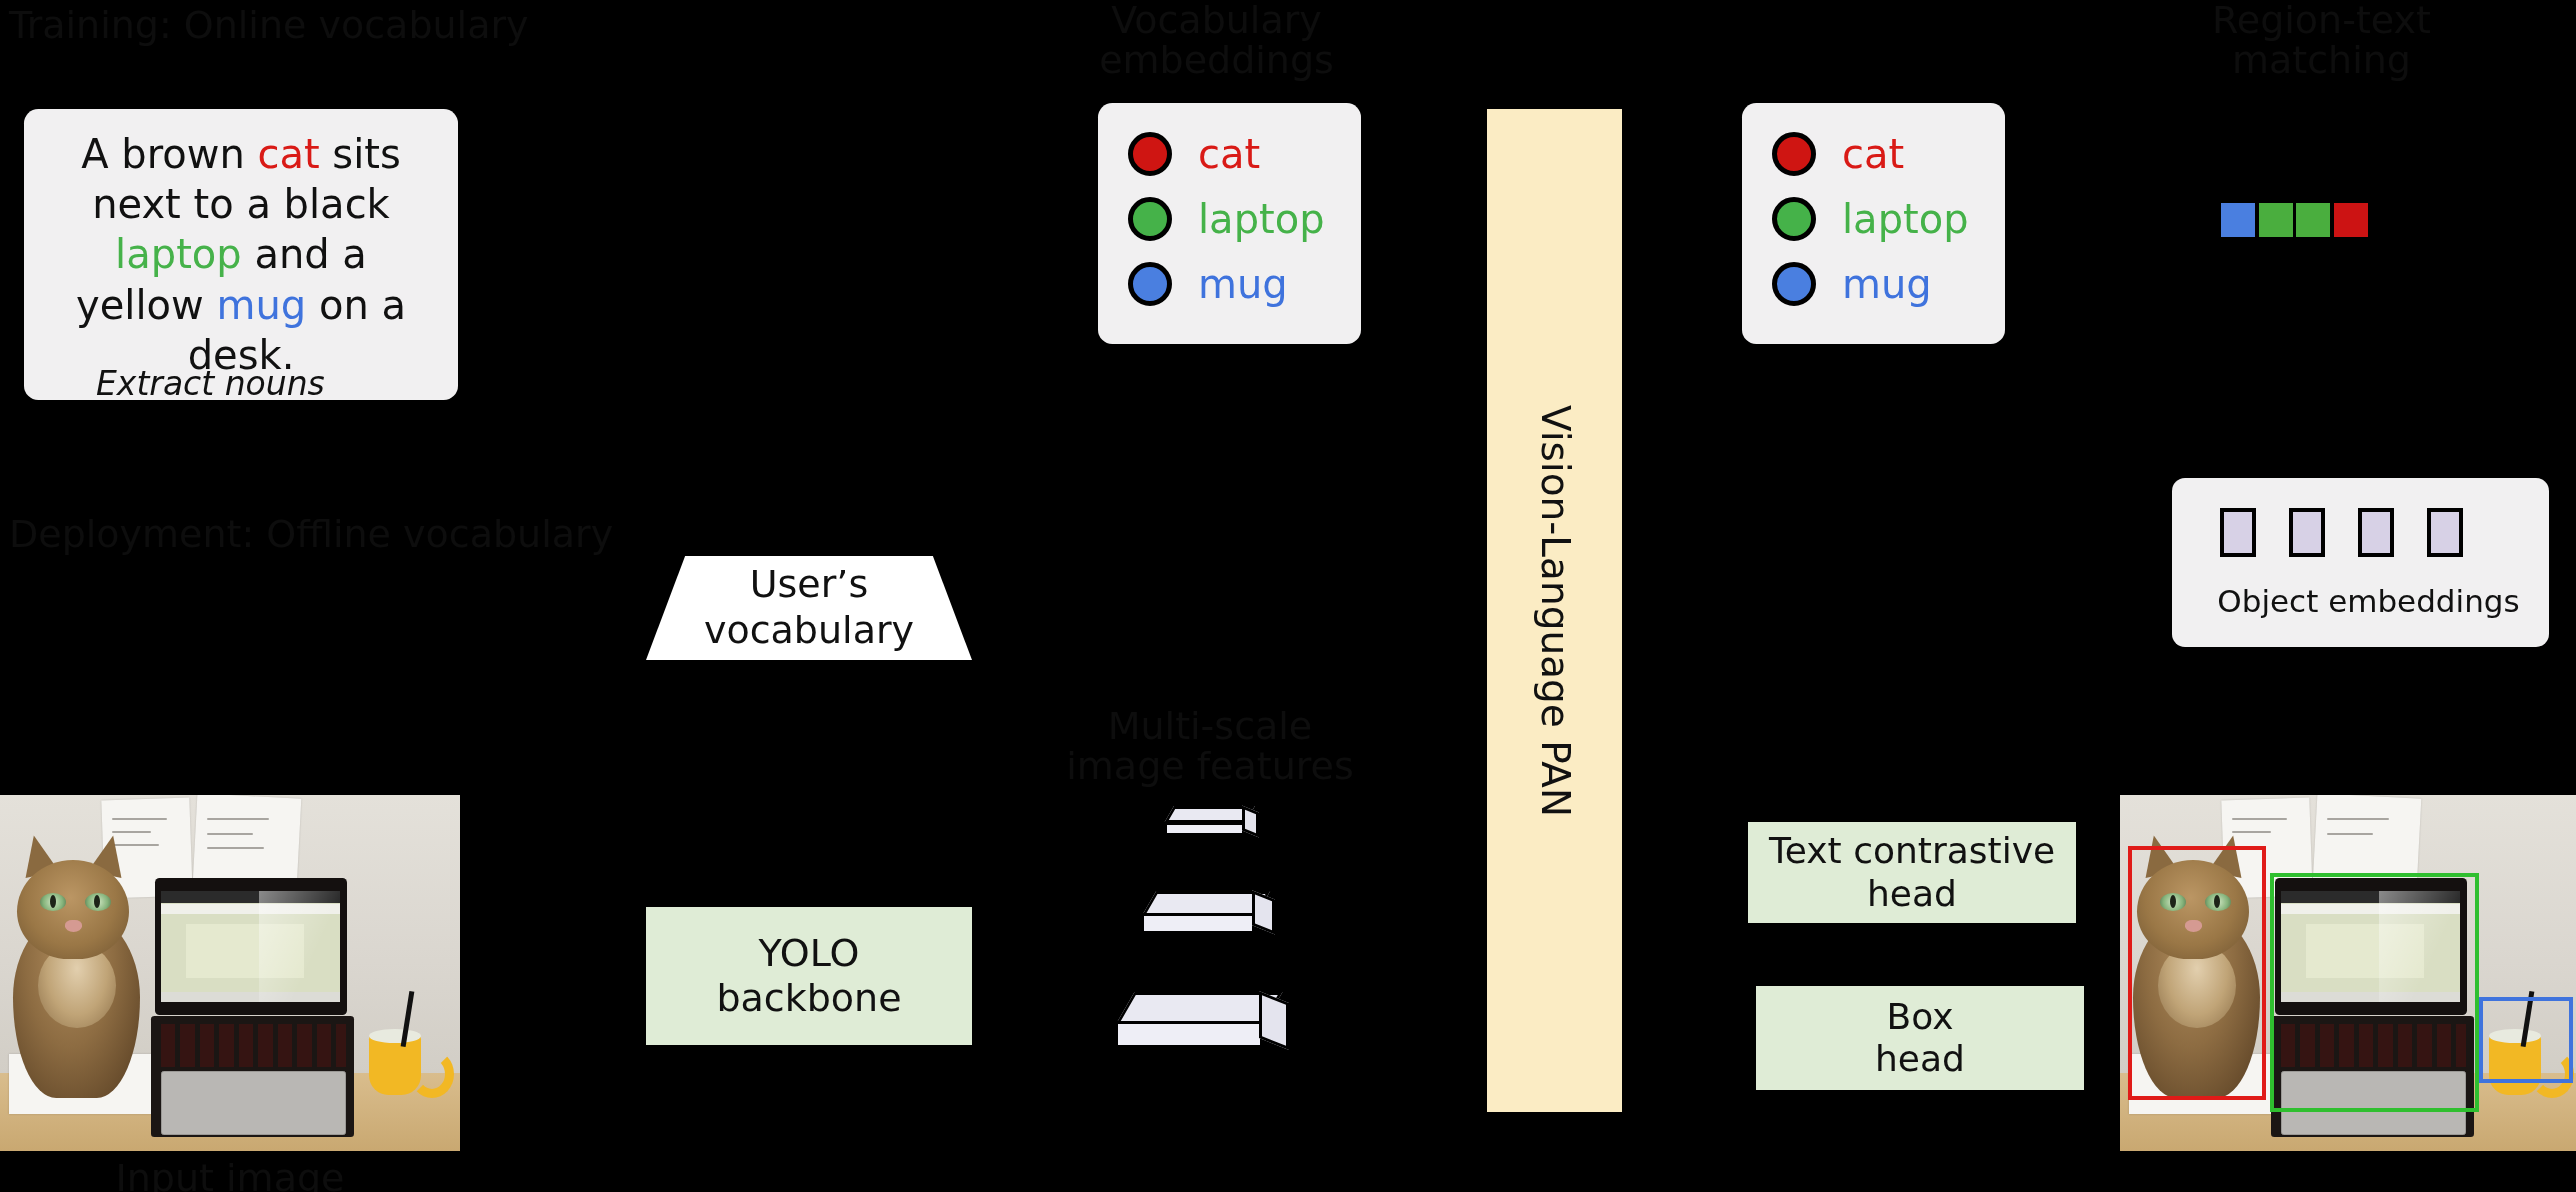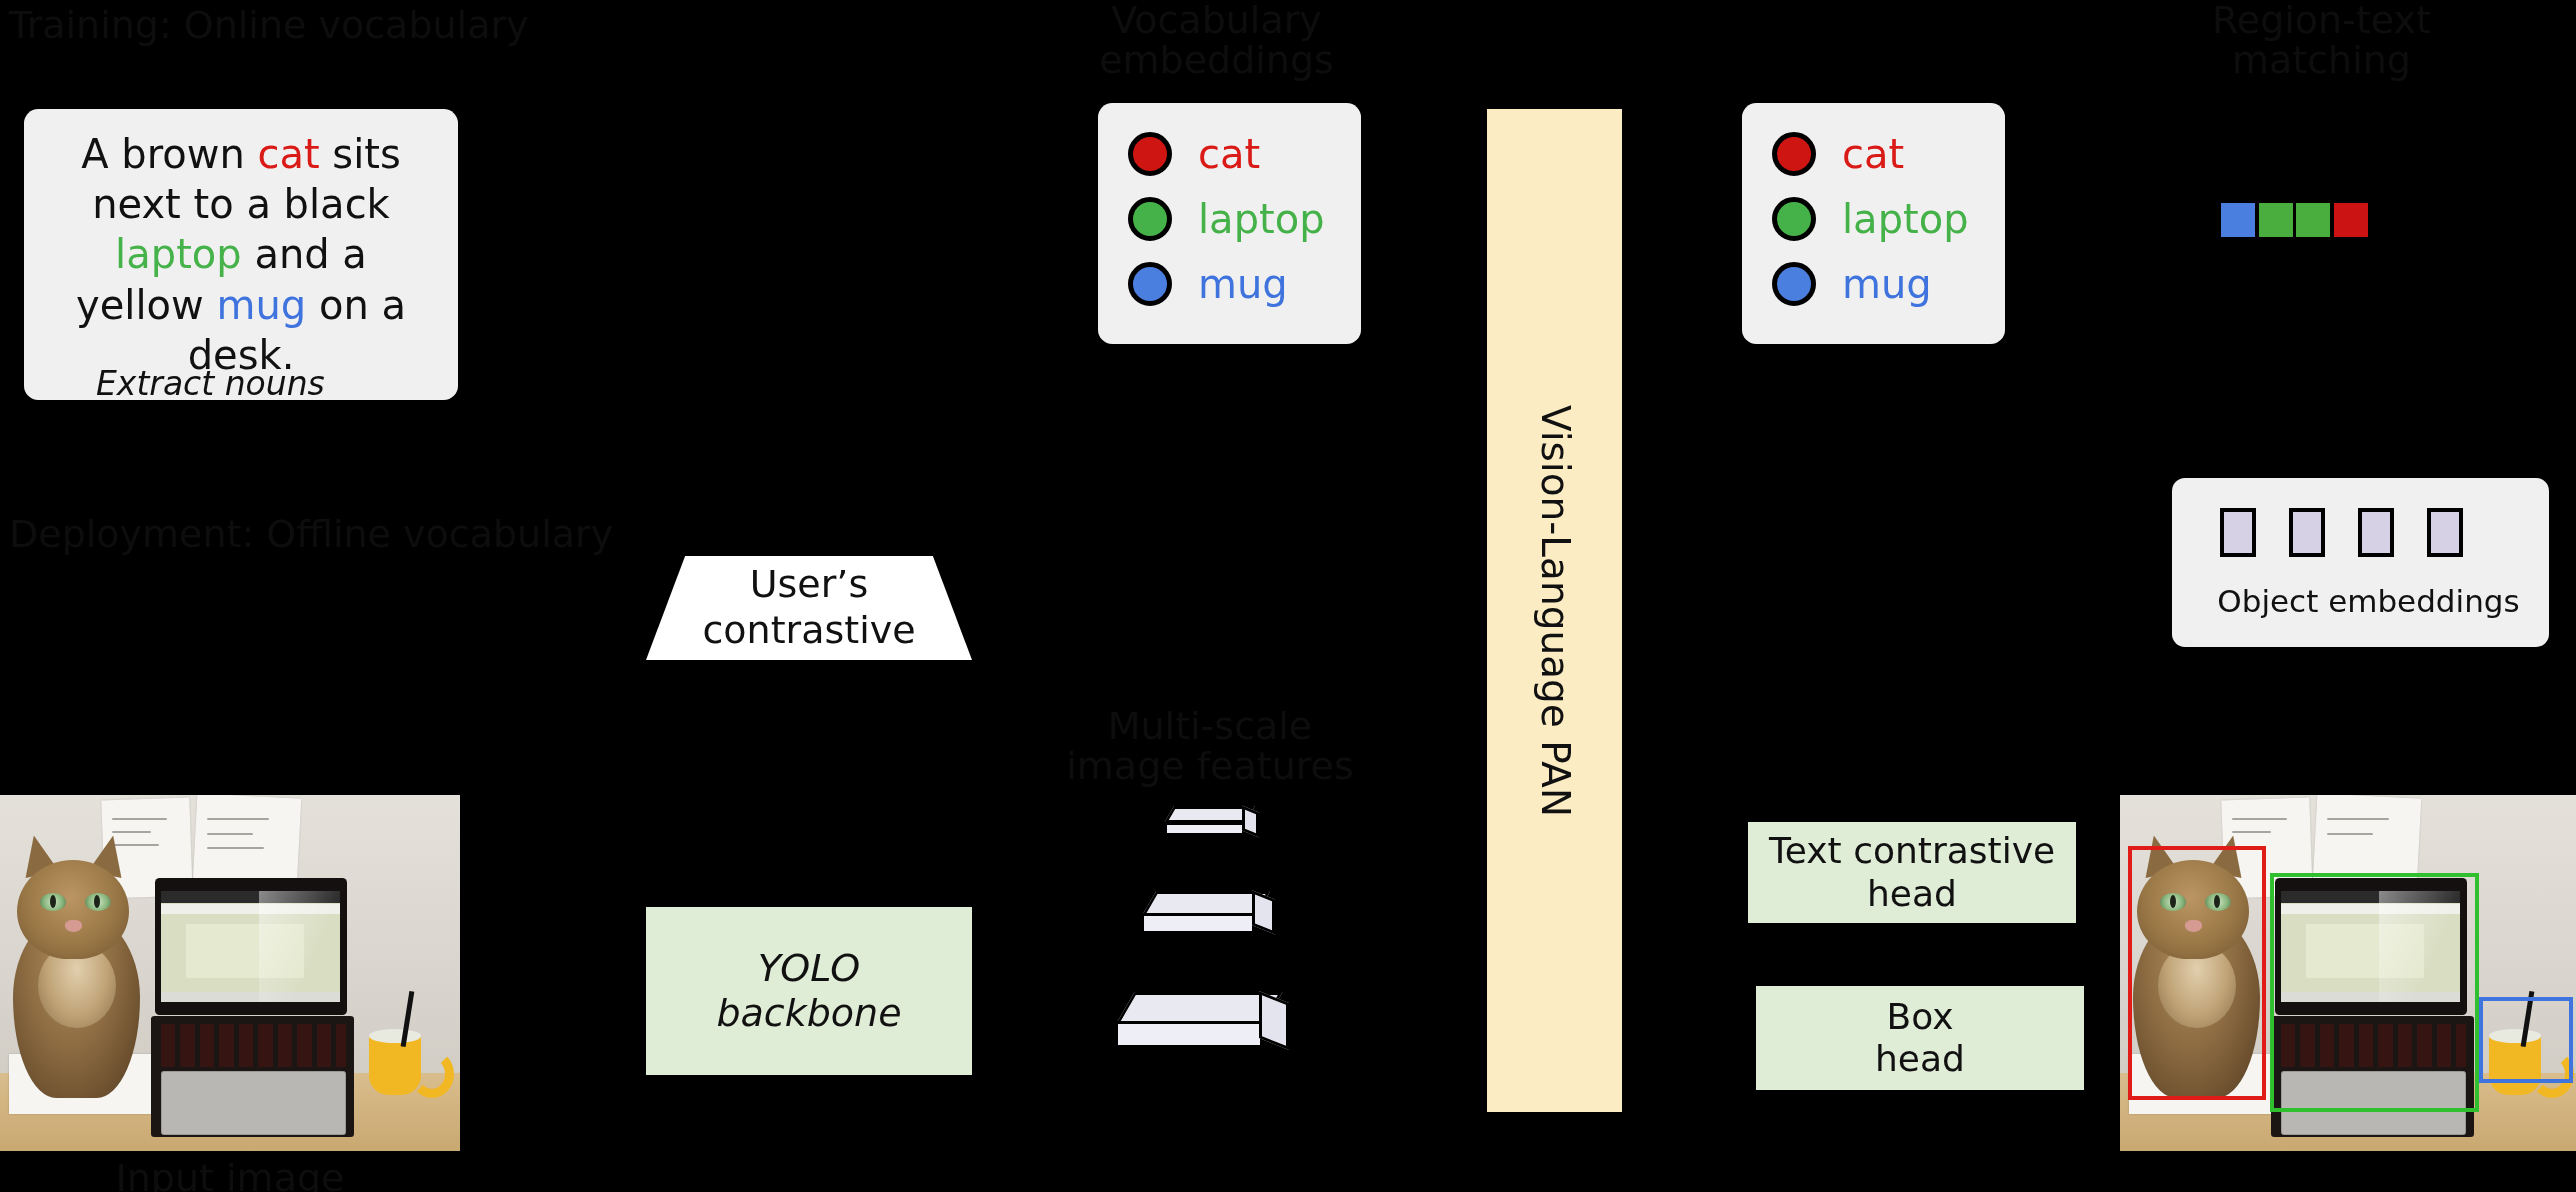--- a/index.html
+++ b/index.html
@@ -162,23 +162,23 @@
     <div class="mug" style="left:369px;top:239px;width:52px;height:61px;"></div>
     <div class="mug-rim" style="left:369px;top:234px;width:52px;height:14.3px;"></div>
     <div class="mug-handle" style="left:410px;top:255px;width:26px;height:30px;"></div>
     <div class="straw" style="left:405px;top:196px;height:56px;"></div>
   </div>
 
   <div class="abs sect-title center" style="left:0px;top:1158px;width:460px;">Input image</div>
 
 
   <div class="abs trap" style="left:646px;top:556px;width:326px;height:104px;font-size:38px;">User’s
-contrastive</div>
-
-  <div class="abs pbox green-box" style="left:646px;top:907px;width:326px;height:168px;font-size:38px;font-style:italic;">YOLO
+vocabulary</div>
+
+  <div class="abs pbox green-box" style="left:646px;top:907px;width:326px;height:138px;font-size:38px;">YOLO
 backbone</div>
 
   <div class="abs sect-title center" style="left:1067px;top:0px;width:299px;">Vocabulary
 embeddings</div>
 
   <div class="abs vocab-card" style="left:1098px;top:103px;width:263px;height:241px;padding-top:18px;box-sizing:border-box;">
     <div class="vrow">
       <div class="dot dot-cat"></div>
       <div class="vlabel l-cat">cat</div>
     </div>

